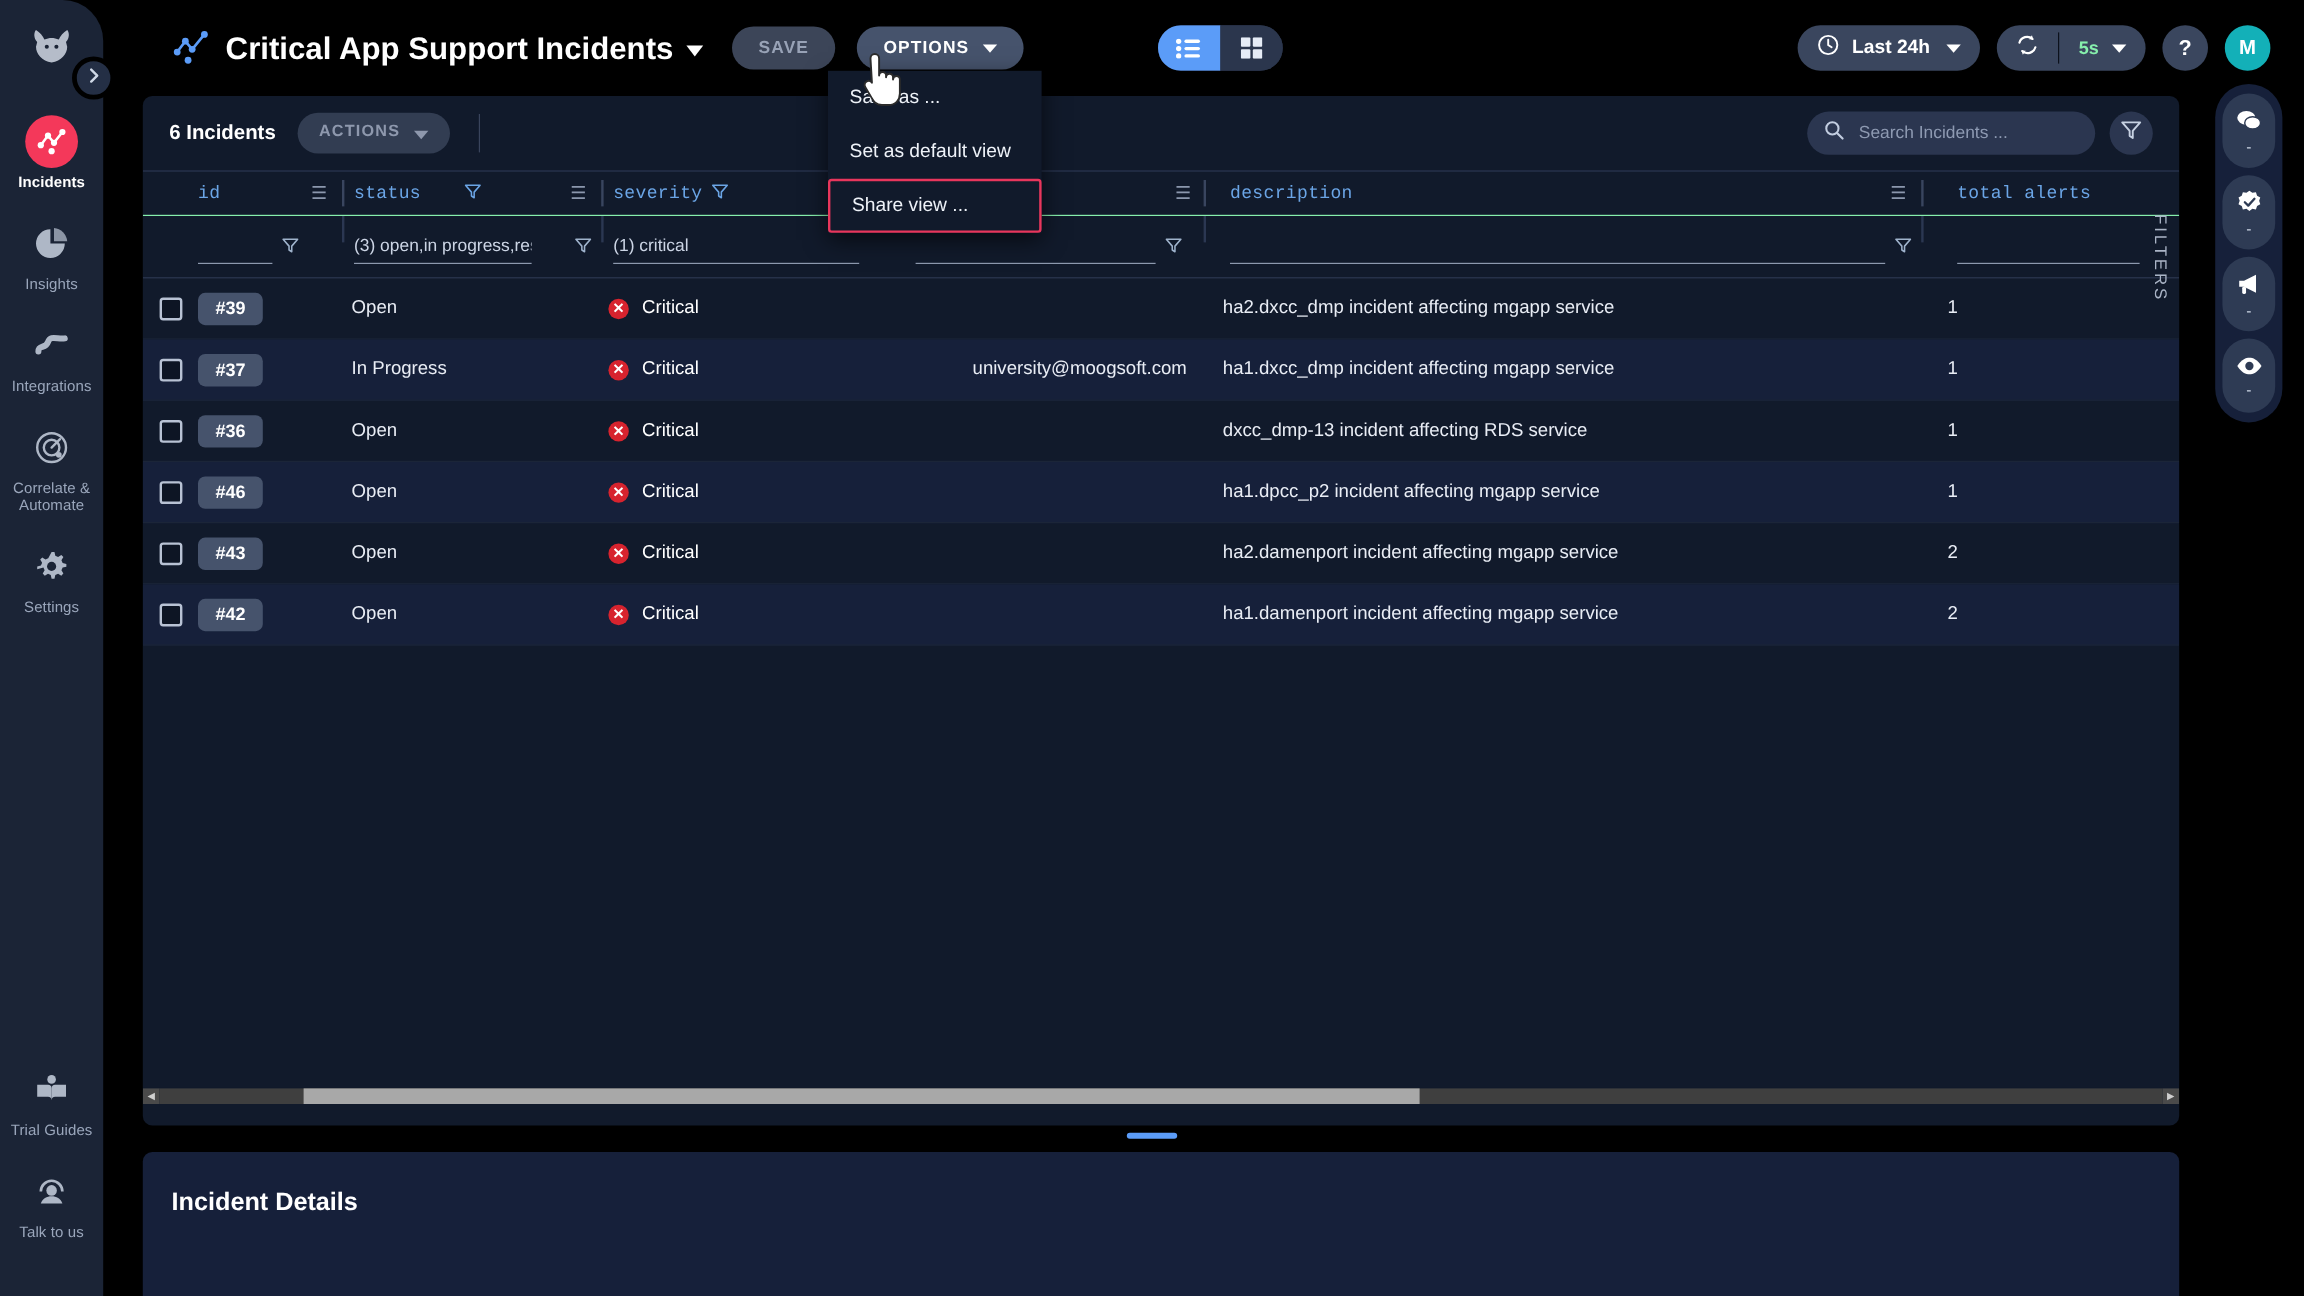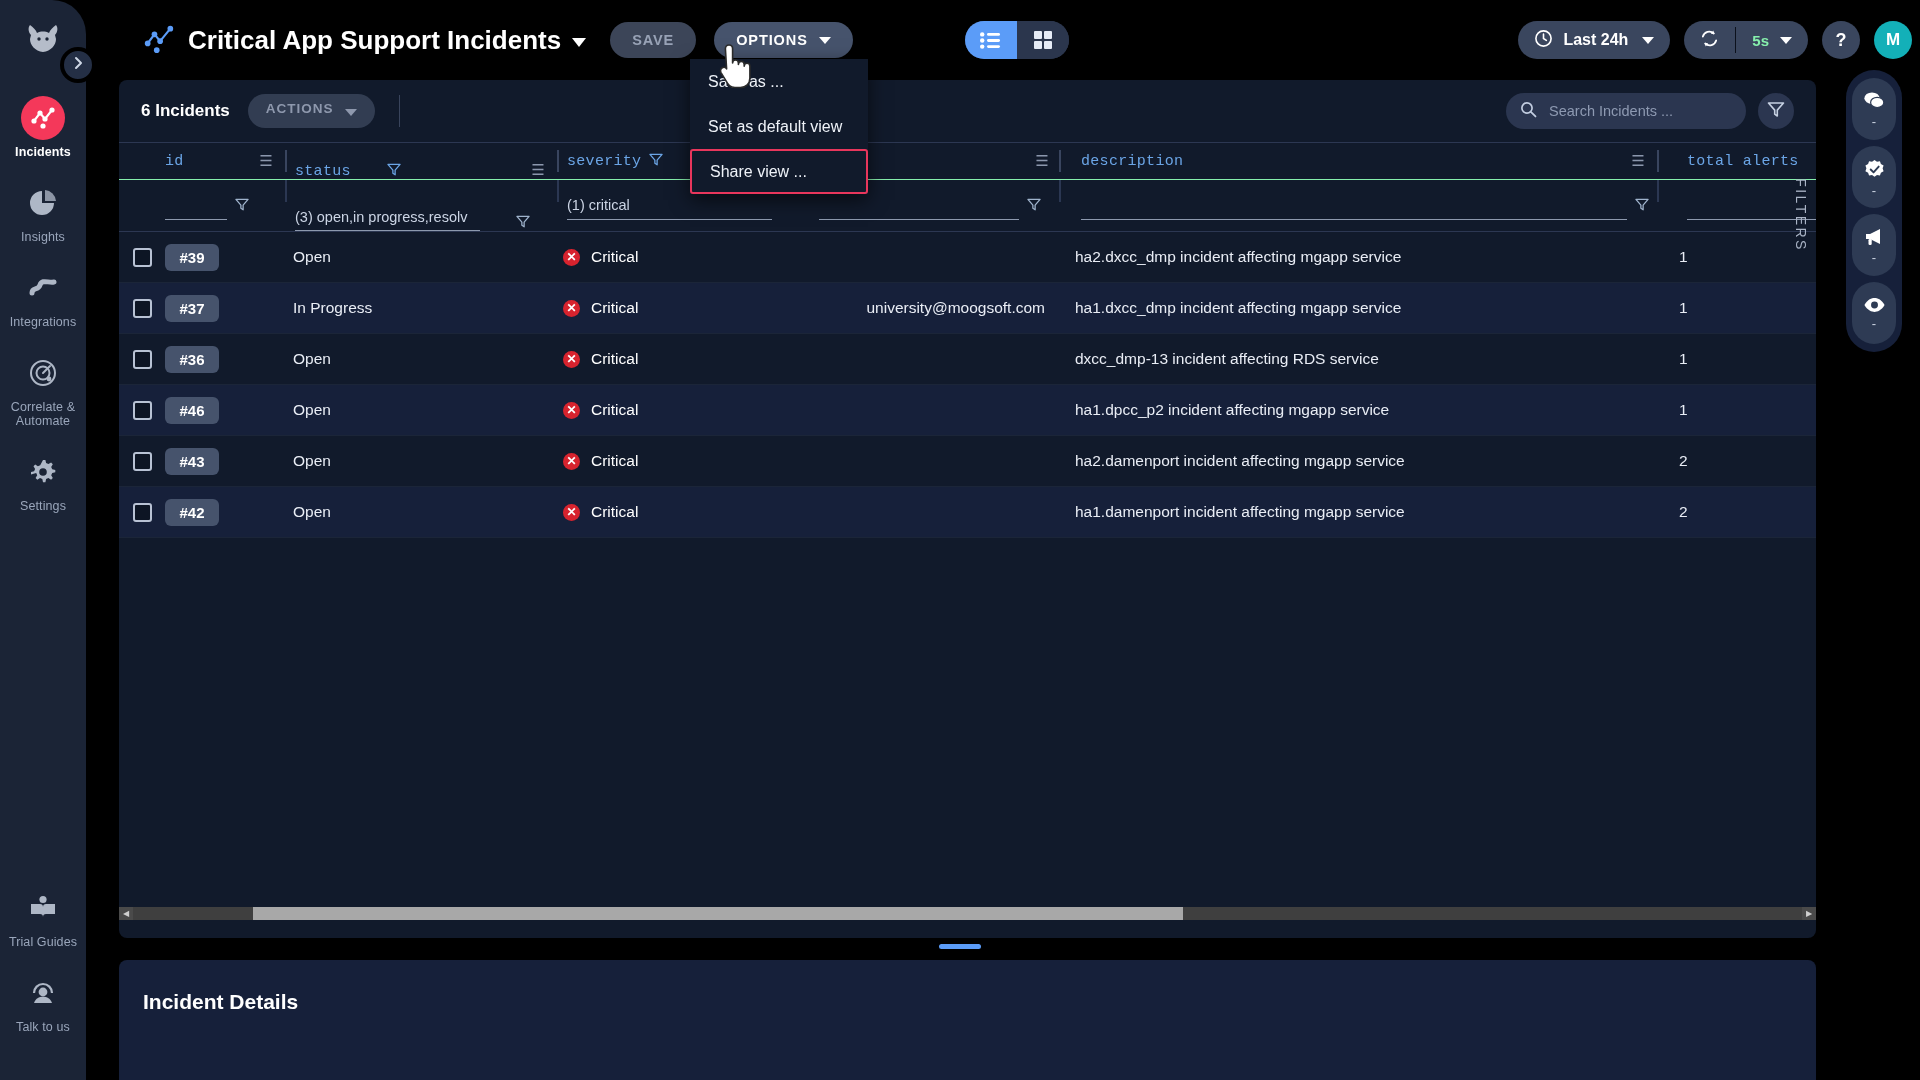--- a/index.html
+++ b/index.html
@@ -49,21 +49,21 @@
     border-radius: 50%; background: #242f45; border: 4px solid #000000;
     display: flex; align-items: center; justify-content: center;
     cursor: pointer; z-index: 9;
   }
 
   
   .topbar {
     position: absolute; left: 86px; top: 0; right: 0; height: 80px;
     background: #000000;
     display: flex; align-items: center;
-    padding-left: 56px; padding-right: 8px;
+    padding-left: 56px; padding-right: 28px;
   }
   .view-logo { width: 34px; height: 34px; margin-right: 12px; flex: none; }
   .view-title {
     font-size: 26px; font-weight: bold; color: #ffffff; white-space: nowrap;
   }
   .caret-down {
     width: 0; height: 0; border-left: 7px solid transparent;
     border-right: 7px solid transparent; border-top: 9px solid #ffffff;
     margin-left: 11px; margin-top: 4px; cursor: pointer;
   }
@@ -190,21 +190,21 @@
   .sev { display: flex; align-items: center; gap: 11px; font-size: 15.5px; color: #ffffff; }
   .sev-dot {
     width: 17px; height: 17px; border-radius: 50%; background: #d7232e;
     display: flex; align-items: center; justify-content: center;
     color: #fff; font-size: 12px; font-weight: bold; line-height: 1;
   }
 
   
   .c-chk  { width: 46px; display:flex; align-items:center; justify-content:center; flex:none; }
   .c-id   { width: 120px; flex:none; display:flex; align-items:center; }
-  .c-stat { width: 270px; flex:none; display:flex; align-items:flex-end; padding-left: 8px; gap: 28px;}
+  .c-stat { width: 214px; flex:none; display:flex; align-items:center; padding-left: 8px; gap: 28px;}
   .c-sev  { width: 248px; flex:none; display:flex; align-items:center; padding-left: 8px;}
   .c-own  { width: 252px; flex:none; display:flex; align-items:center; justify-content:flex-end; padding-right: 10px;}
   .c-desc { width: 596px; flex:none; display:flex; align-items:center; padding-left: 20px;}
   .c-alerts { width: 180px; flex:none; display:flex; align-items:center; padding-left: 28px;}
 
   
   .hscroll {
     position: absolute; left: 0; bottom: 18px; width: 100%; height: 14px;
     display: flex; align-items: center; background: #111a2b;
   }

